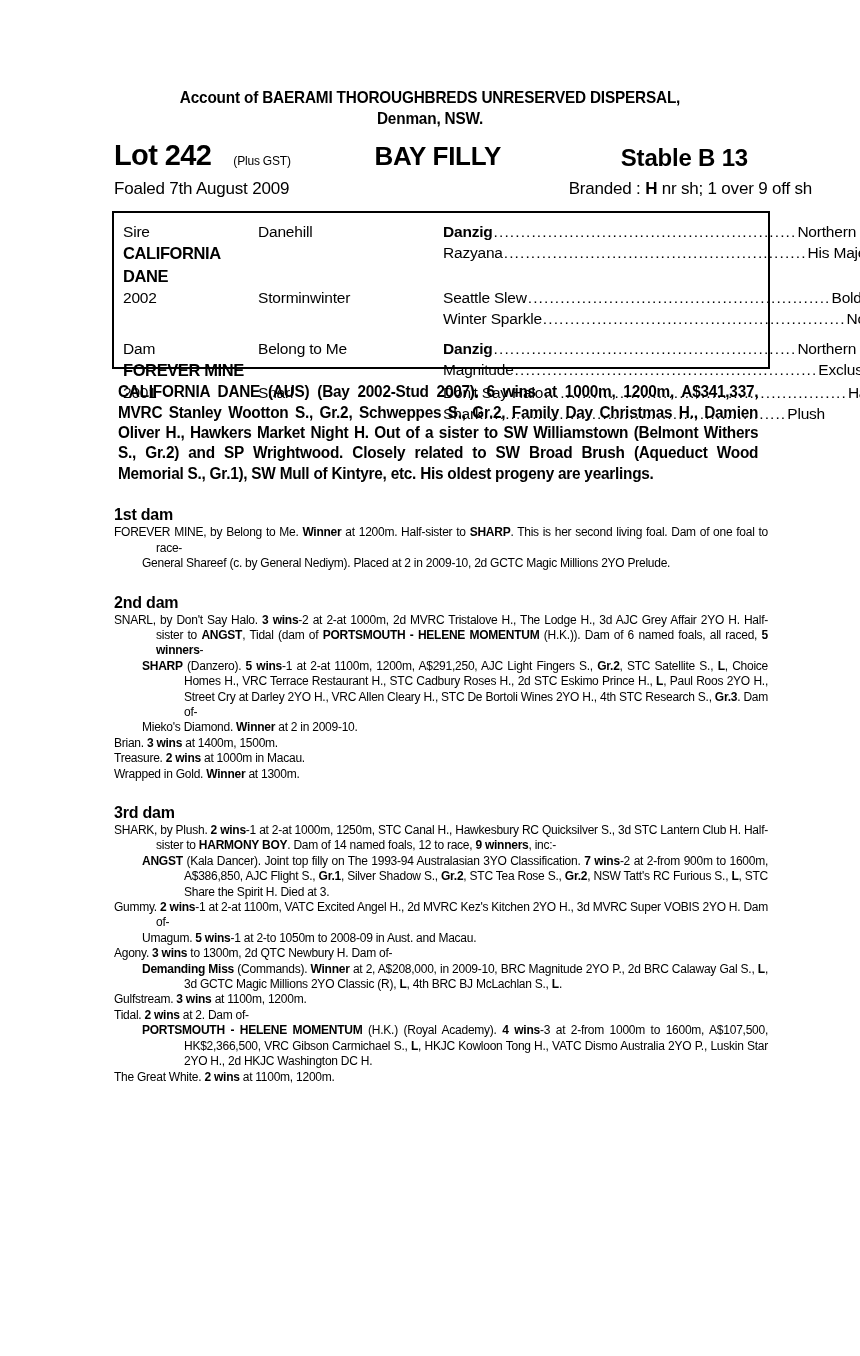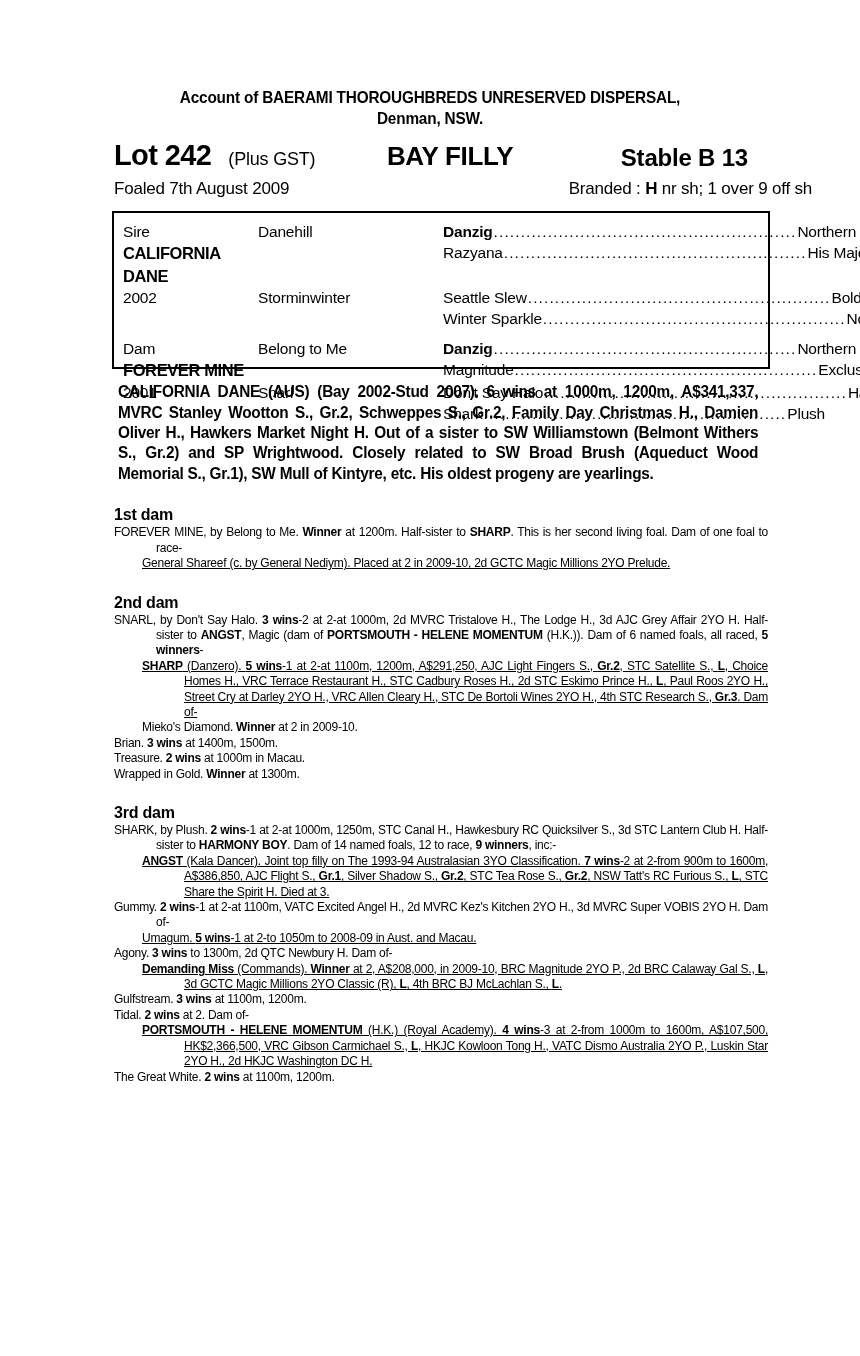--- a/index.html
+++ b/index.html
@@ -41,21 +41,22 @@
     margin-top: 10px;
     padding: 0 112px 0 114px;
   }
   .lot-left { flex: 0 0 auto; display: flex; align-items: baseline; gap: 17px; }
   .lot-number {
     font-size: 29px;
     font-weight: bold;
     letter-spacing: -0.6px;
   }
   .lot-gst {
-    font-size: 18px;
+    font-size: 12px;
+    margin-left: 5px;
     letter-spacing: -0.2px;
     text-align: center;
   }
   .lot-center {
     flex: 1 1 auto;
     text-align: center;
     font-size: 26px;
     font-weight: bold;
     letter-spacing: -0.3px;
     padding-right: 36px;
@@ -132,21 +133,21 @@
   }
   .entry {
     font-size: 12px;
     line-height: 1.285;
     text-align: justify;
     letter-spacing: -0.25px;
     margin: 0;
   }
   .entry b { font-weight: bold; }
   .ind0h { padding-left: 42px; text-indent: -42px; }
-  .ind1 { padding-left: 70px; text-indent: -42px; text-decoration: underline; }
+  .ind1 { padding-left: 70px; text-indent: -42px; }
   .ind2 { padding-left: 98px; text-indent: -70px; }
 </style>
 </head>
 <body>
 
 <div class="page">
 
   <div class="account-block">
     <span>Account of BAERAMI THOROUGHBREDS UNRESERVED DISPERSAL,</span>
     <span class="account-line2">Denman, NSW.</span>
@@ -255,21 +256,21 @@
   <div class="sire-desc">CALIFORNIA DANE (AUS) (Bay 2002-Stud 2007). 6 wins at 1000m, 1200m, A$341,337, MVRC Stanley Wootton S., Gr.2, Schweppes S., Gr.2, Family Day Christmas H., Damien Oliver H., Hawkers Market Night H. Out of a sister to SW Williamstown (Belmont Withers S., Gr.2) and SP Wrightwood. Closely related to SW Broad Brush (Aqueduct Wood Memorial S., Gr.1), SW Mull of Kintyre, etc. His oldest progeny are yearlings.</div>
 
   <div id="dam-sections">
       <div class="dam-section">
         <div class="dam-heading">1st dam</div>
         <p class="entry ind0h"><span>FOREVER MINE, by Belong to Me. </span><b>Winner</b><span> at 1200m. Half-sister to </span><b>SHARP</b><span>. This is her second living foal. Dam of one foal to race-</span></p>
         <p class="entry ind1"><span>General Shareef (c. by General Nediym). Placed at 2 in 2009-10, 2d GCTC Magic Millions 2YO Prelude.</span></p>
       </div>
       <div class="dam-section">
         <div class="dam-heading">2nd dam</div>
-        <p class="entry ind0h"><span>SNARL, by Don't Say Halo. </span><b>3 wins</b><span>-2 at 2-at 1000m, 2d MVRC Tristalove H., The Lodge H., 3d AJC Grey Affair 2YO H. Half-sister to </span><b>ANGST</b><span>, Magic (dam of </span><b>PORTSMOUTH - HELENE MOMENTUM</b><span> (H.K.)). Dam of 6 named foals, all raced, </span><b>5 winners</b><span>-</span></p>
+        <p class="entry ind0h"><span>SNARL, by Don't Say Halo. </span><b>3 wins</b><span>-2 at 2-at 1000m, 2d MVRC Tristalove H., The Lodge H., 3d AJC Grey Affair 2YO H. Half-sister to </span><b>ANGST</b><span>, Tidal (dam of </span><b>PORTSMOUTH - HELENE MOMENTUM</b><span> (H.K.)). Dam of 6 named foals, all raced, </span><b>5 winners</b><span>-</span></p>
         <p class="entry ind1"><b>SHARP</b><span> (Danzero). </span><b>5 wins</b><span>-1 at 2-at 1100m, 1200m, A$291,250, AJC Light Fingers S., </span><b>Gr.2</b><span>, STC Satellite S., </span><b>L</b><span>, Choice Homes H., VRC Terrace Restaurant H., STC Cadbury Roses H., 2d STC Eskimo Prince H., </span><b>L</b><span>, Paul Roos 2YO H., Street Cry at Darley 2YO H., VRC Allen Cleary H., STC De Bortoli Wines 2YO H., 4th STC Research S., </span><b>Gr.3</b><span>. Dam of-</span></p>
         <p class="entry ind2"><span>Mieko's Diamond. </span><b>Winner</b><span> at 2 in 2009-10.</span></p>
         <p class="entry ind0h"><span>Brian. </span><b>3 wins</b><span> at 1400m, 1500m.</span></p>
         <p class="entry ind0h"><span>Treasure. </span><b>2 wins</b><span> at 1000m in Macau.</span></p>
         <p class="entry ind0h"><span>Wrapped in Gold. </span><b>Winner</b><span> at 1300m.</span></p>
       </div>
       <div class="dam-section">
         <div class="dam-heading">3rd dam</div>
         <p class="entry ind0h"><span>SHARK, by Plush. </span><b>2 wins</b><span>-1 at 2-at 1000m, 1250m, STC Canal H., Hawkesbury RC Quicksilver S., 3d STC Lantern Club H. Half-sister to </span><b>HARMONY BOY</b><span>. Dam of 14 named foals, 12 to race, </span><b>9 winners</b><span>, inc:-</span></p>
         <p class="entry ind1"><b>ANGST</b><span> (Kala Dancer). Joint top filly on The 1993-94 Australasian 3YO Classification. </span><b>7 wins</b><span>-2 at 2-from 900m to 1600m, A$386,850, AJC Flight S., </span><b>Gr.1</b><span>, Silver Shadow S., </span><b>Gr.2</b><span>, STC Tea Rose S., </span><b>Gr.2</b><span>, NSW Tatt's RC Furious S., </span><b>L</b><span>, STC Share the Spirit H. Died at 3.</span></p>

